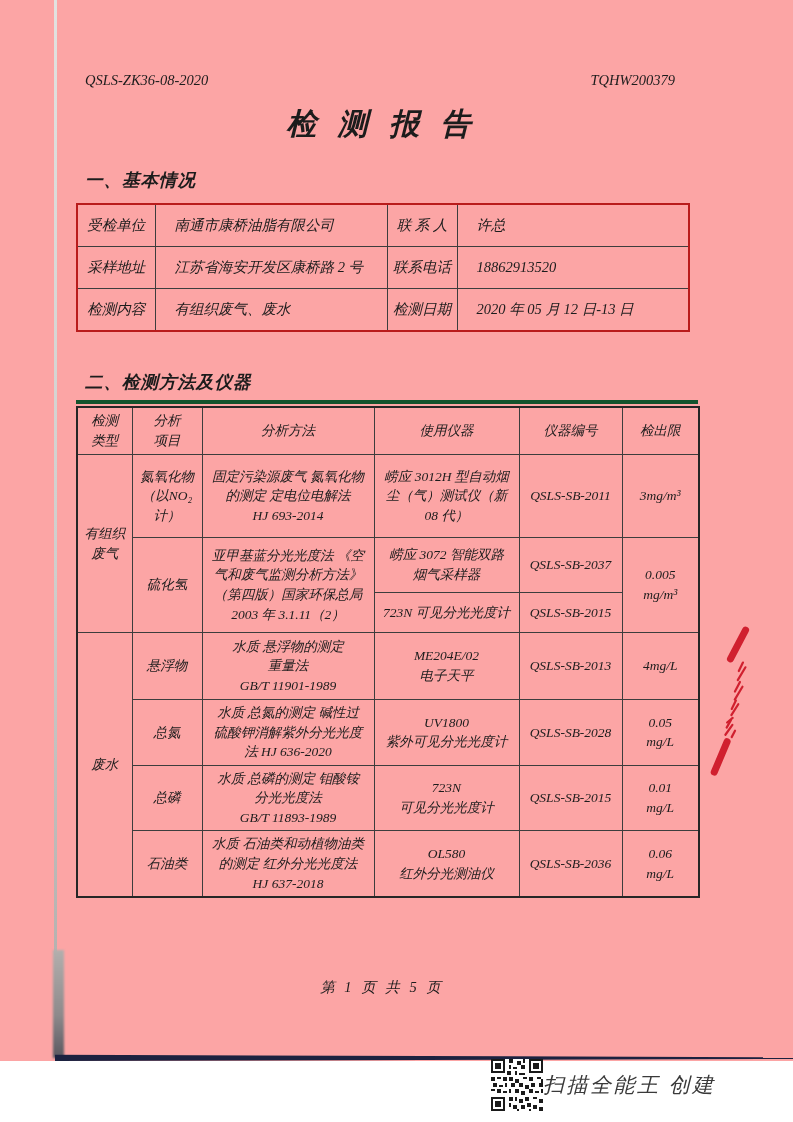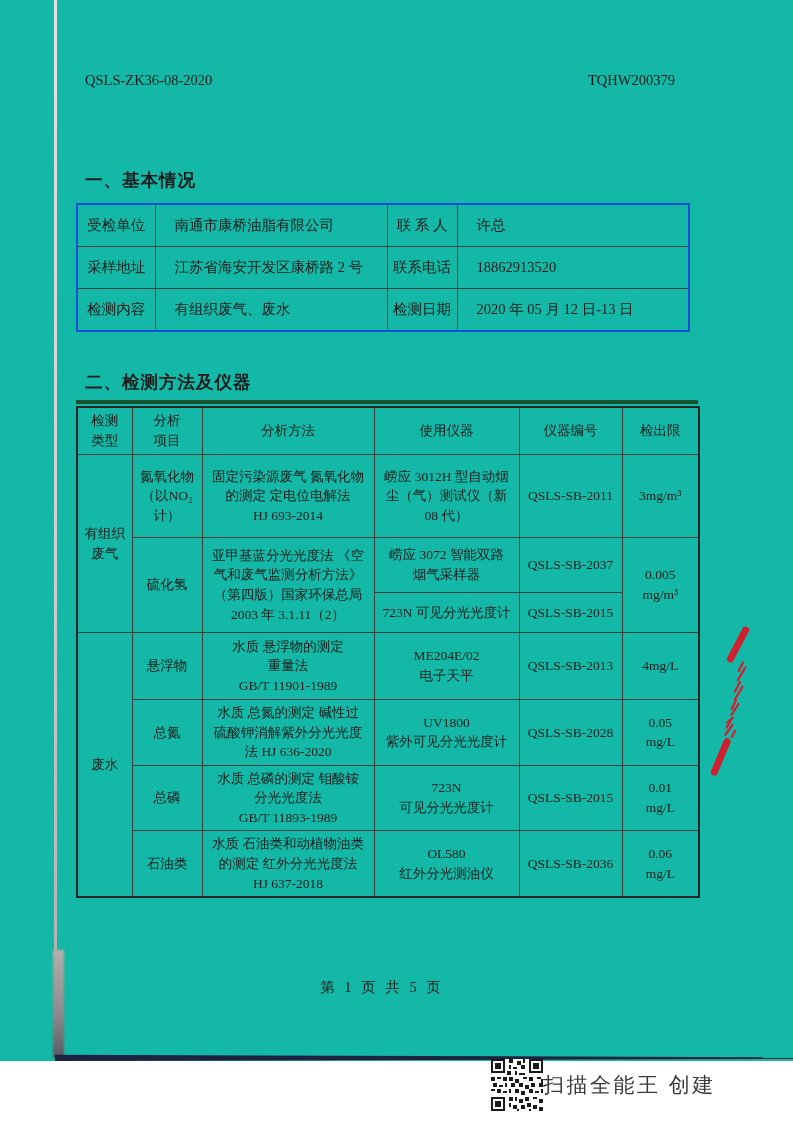--- a/index.html
+++ b/index.html
@@ -3,21 +3,21 @@
 <meta charset="utf-8">
 <style>
   html,body{margin:0;padding:0;}
   body{
     width:793px;height:1122px;
     background:#ffffff;
     font-family:"Liberation Serif","DejaVu Serif",serif;
     color:#1c1c1c;
     -webkit-font-smoothing:antialiased;
   }
-  .scan{position:relative;width:793px;height:1122px;overflow:hidden;background:#14b8a6;}
+  .scan{position:relative;width:793px;height:1122px;overflow:hidden;background:#fca5a5;font-style:italic;}
   .bottom-strip{position:absolute;left:0;top:1061px;width:793px;height:61px;background:#ffffff;}
 
   
   .edge-left{position:absolute;left:54px;top:0;width:3px;height:955px;
     background:linear-gradient(to bottom,#e2e2e0,#cfcecc 60%,#b5b2b0);}
   .edge-left-dark{position:absolute;left:53px;top:950px;width:11px;height:108px;
     background:linear-gradient(to bottom,#b3afad,#8e8a8c 60%,#5a5860);
     filter:blur(1.2px);}
   .edge-bottom{position:absolute;left:55px;top:1054px;width:738px;height:7px;
     background:#1c2240;
@@ -32,21 +32,21 @@
 
   .sec-title{position:absolute;font-size:17.5px;font-weight:bold;letter-spacing:1px;}
   .sec1{left:85px;top:168px;}
   .sec2{left:85px;top:370px;}
 
   table{border-collapse:collapse;table-layout:fixed;}
   td,th{border:1px solid #3d3d3d;vertical-align:middle;
     font-weight:normal;line-height:1.45;}
   .pre{white-space:pre-line;}
 
-  .t1{position:absolute;left:76px;top:203px;width:612px;border:2px solid #1d4ed8;}
+  .t1{position:absolute;left:76px;top:203px;width:612px;border:2px solid #b91c1c;}
   .t1 td{height:37px;font-size:14.5px;padding:2px 8px;}
   .t1 .lbl{text-align:center;padding:2px 4px;}
   .t1 .val{text-align:left;padding-left:19px;margin-top:12px;}
 
   .t2wrap{position:absolute;left:76px;top:400px;width:622px;
     border-top:4px solid #14532d;padding-top:2px;}
   .t2{width:622px;border:2px solid #262626;}
   .t2 th,.t2 td{font-size:13.5px;text-align:center;padding:3px 4px;}
   .t2 thead th{height:40px;}
   .r-nox td{height:76px;}
@@ -78,20 +78,21 @@
   <div class="edge-left-dark"></div>
   <div class="edge-bottom"></div>
 
   <div class="content">
 
     <div class="doc-header">
       <span>QSLS-ZK36-08-2020</span>
       <span>TQHW200379</span>
     </div>
 
+    <div class="report-title">检 测 报 告</div>
 
     <div class="sec-title sec1">一、基本情况</div>
 
     <table class="t1">
       <colgroup>
           <col style="width:78px">
           <col style="width:232px">
           <col style="width:70px">
           <col style="width:232px">
         </colgroup>

